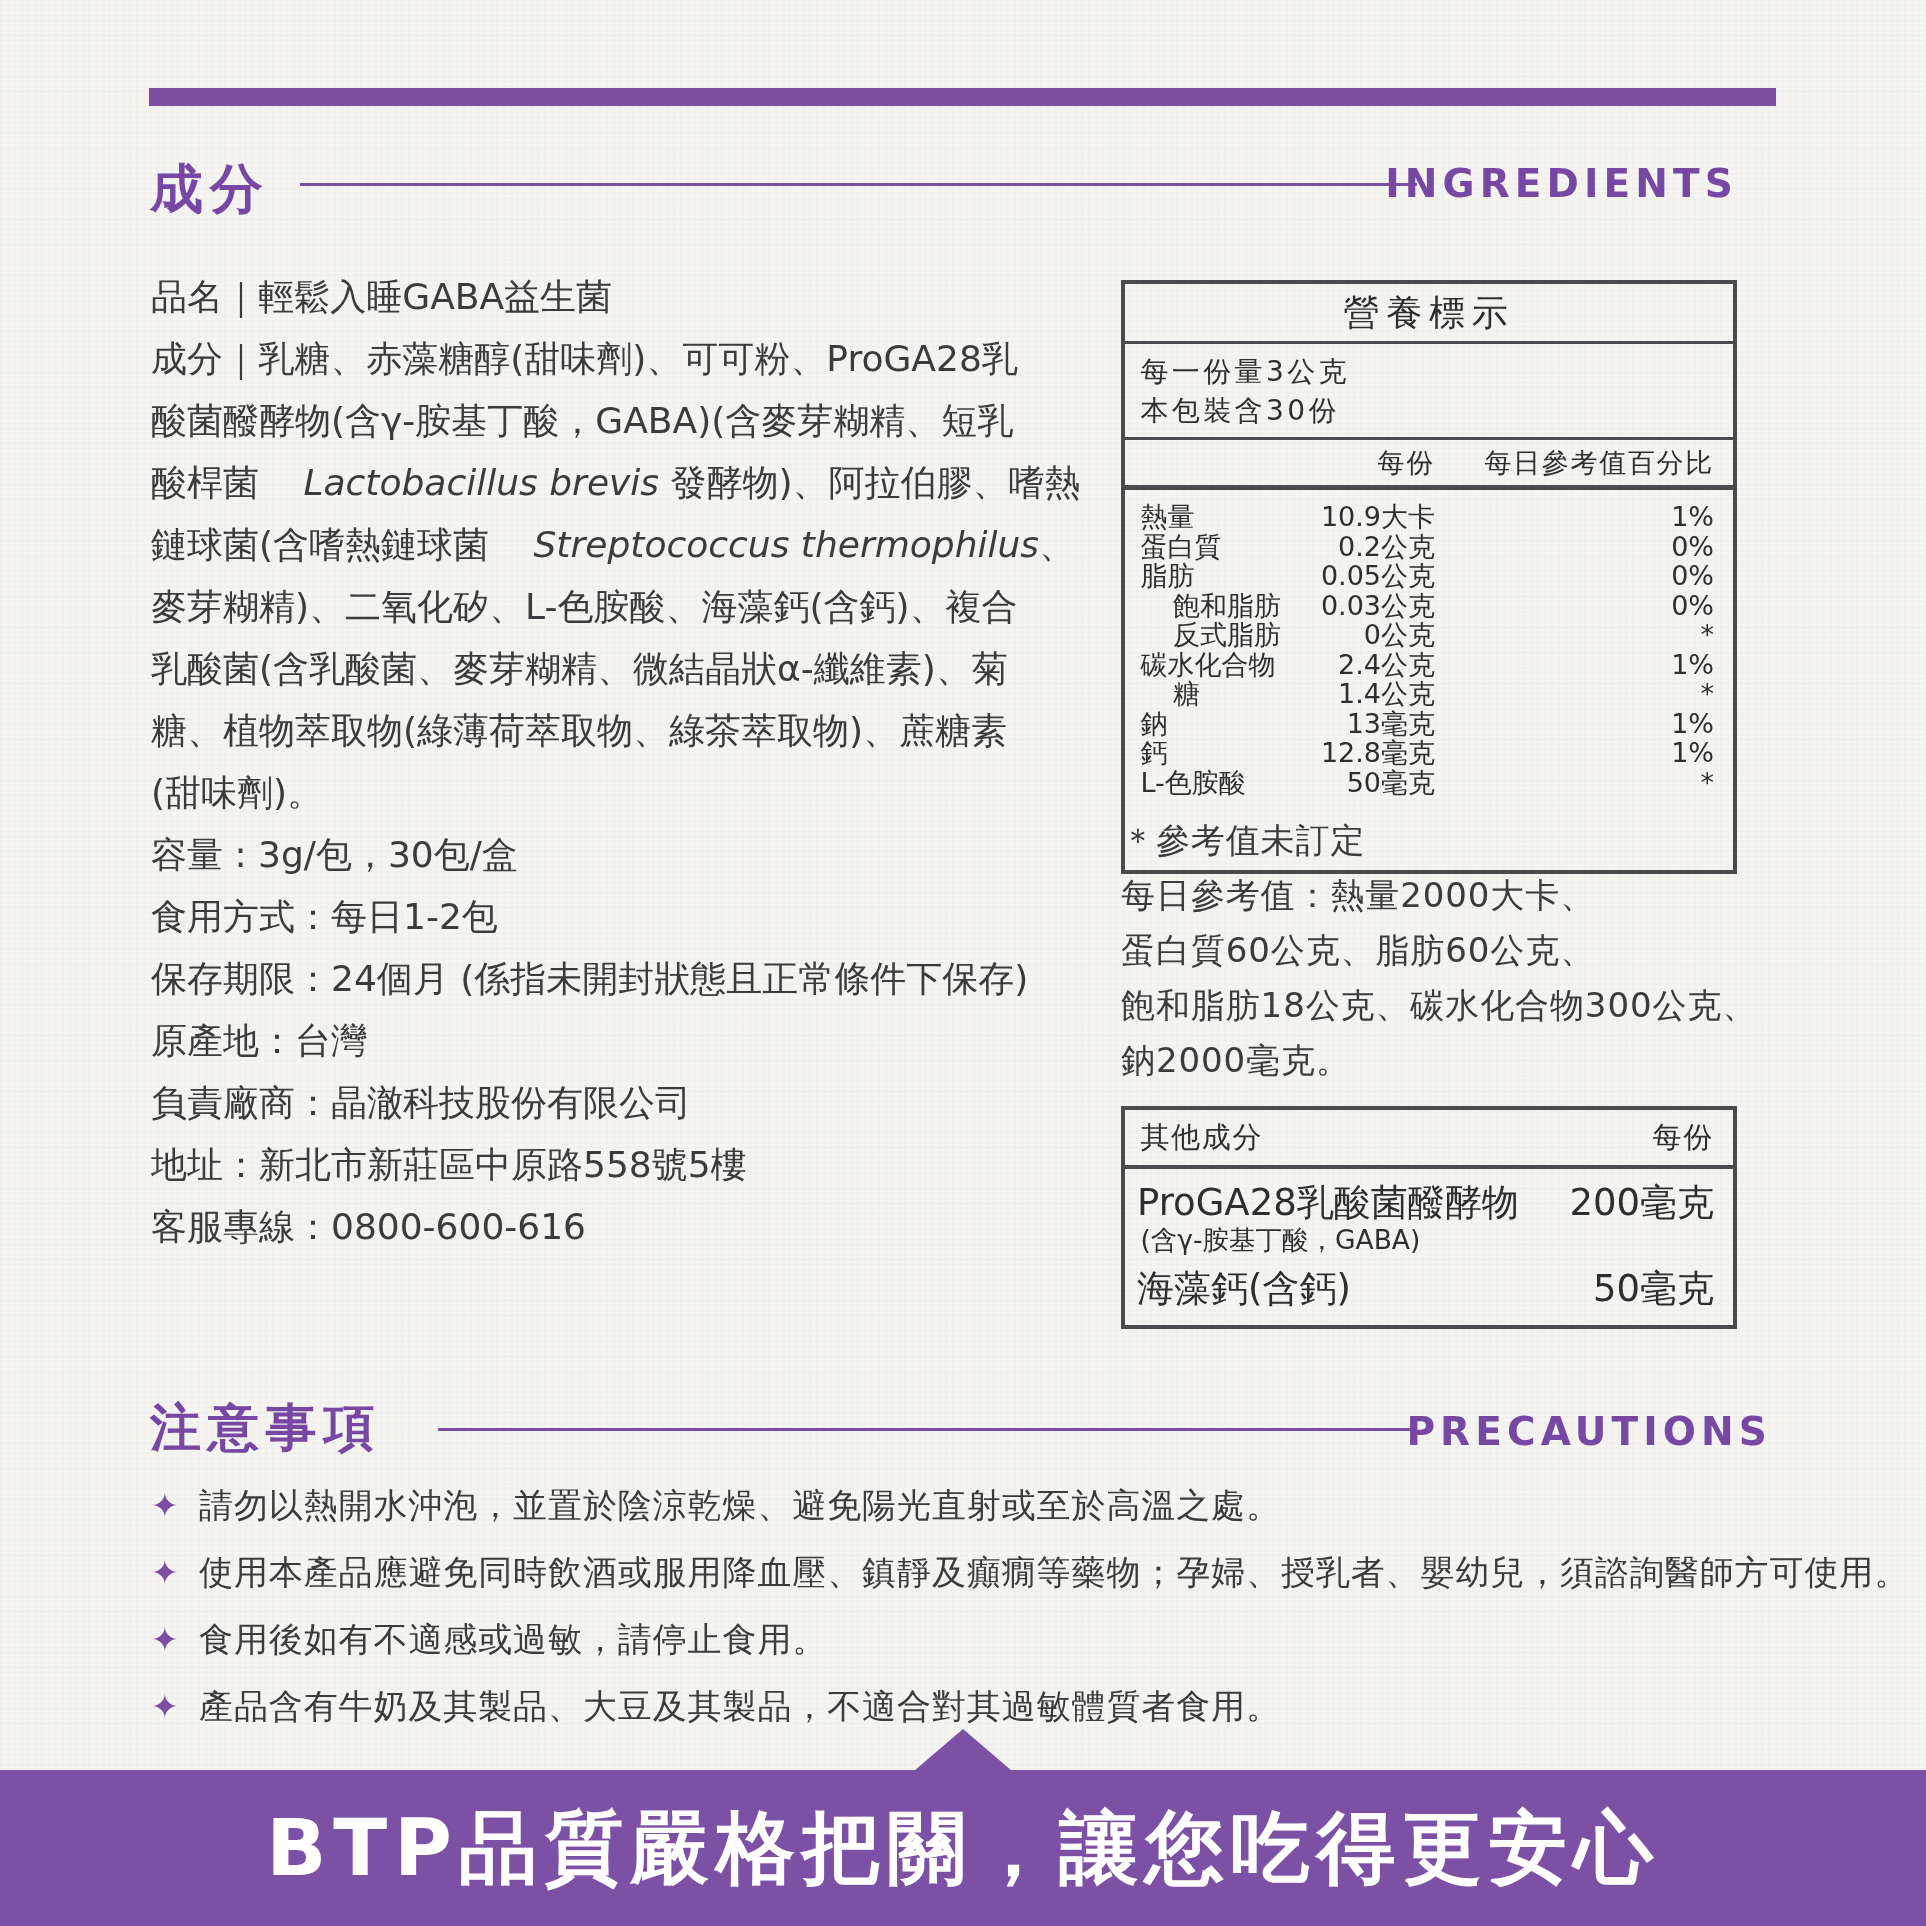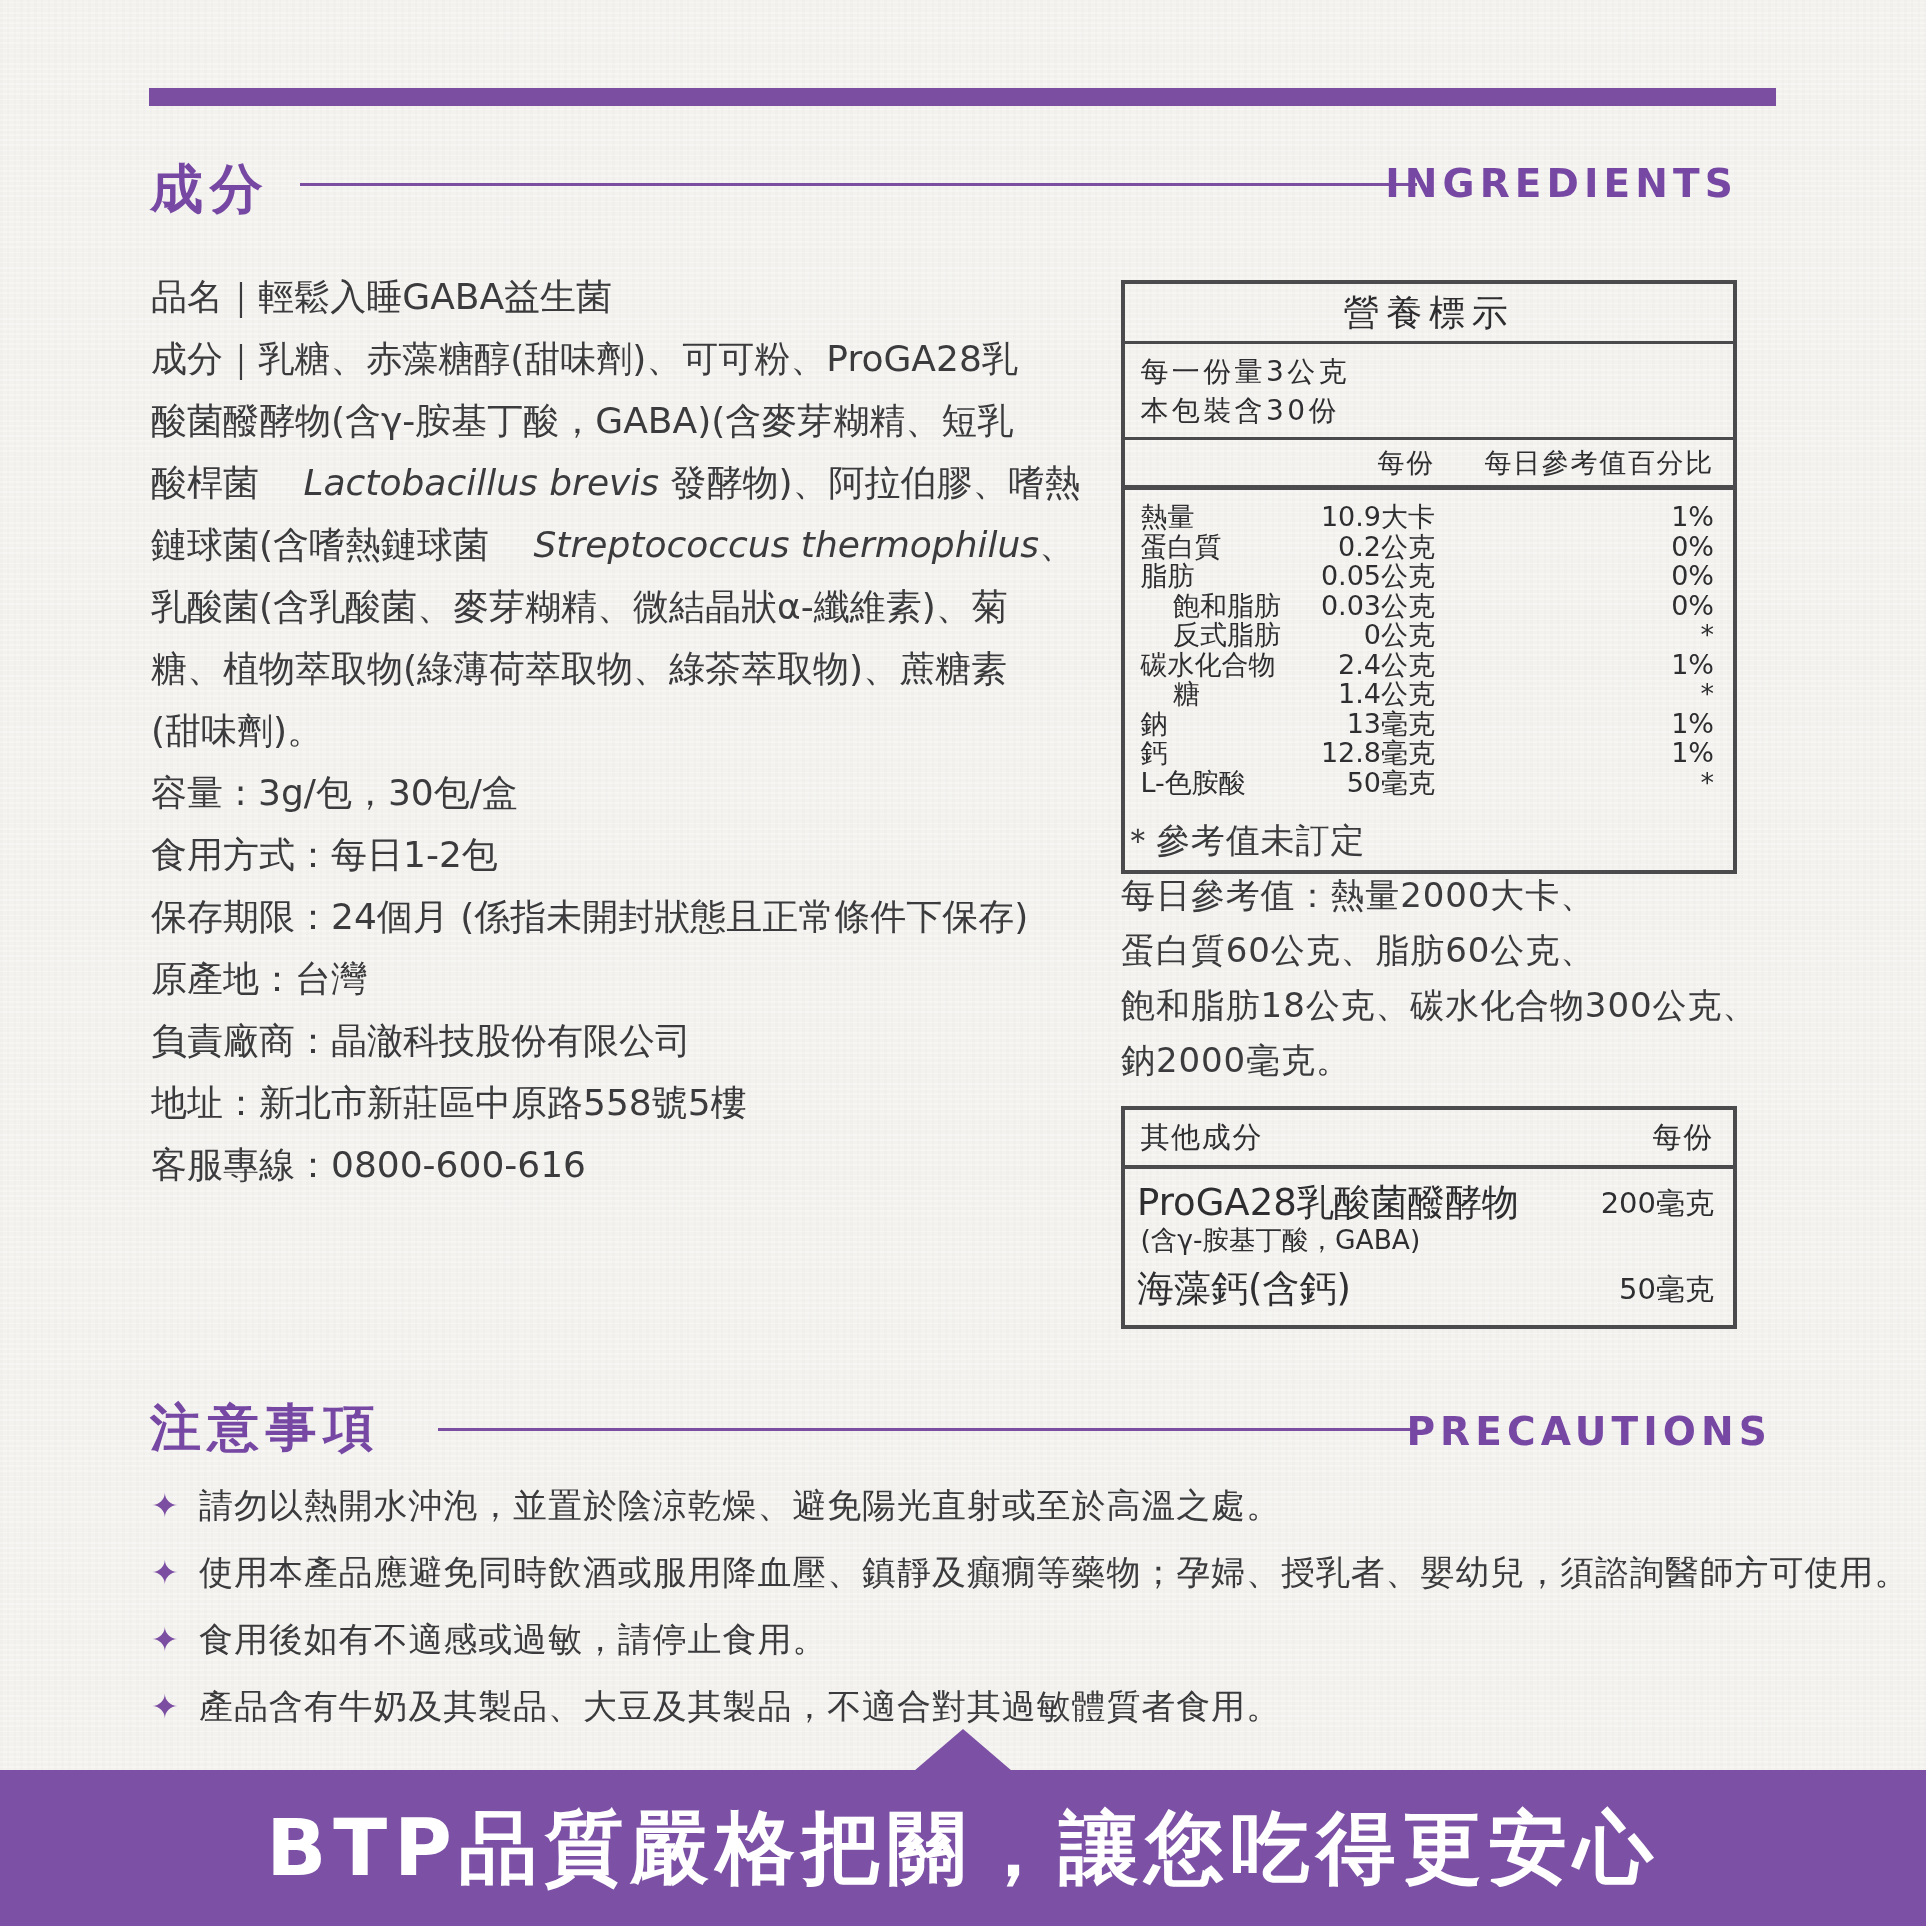--- a/index.html
+++ b/index.html
@@ -52,21 +52,21 @@
   
   .otable{position:absolute;left:1121px;top:1106px;width:616px;
           border:4.3px solid #4b4b4d;box-sizing:border-box;}
   .ot-head{position:relative;height:55px;border-bottom:4.3px solid #4b4b4d;font-size:29px;color:#2e2e30;}
   .ot-head .h1{position:absolute;left:15.4px;line-height:55px;letter-spacing:1.7px;}
   .ot-head .h2{position:absolute;right:19px;line-height:55px;letter-spacing:1.7px;}
   #o-rows{padding:8.6px 0 12px 0;}
   .orow{position:relative;padding:6.8px 0 5.1px 0;}
   .orow .oname{font-size:37px;line-height:38px;padding-left:12px;color:#2e2e30;}
   .orow .osub{font-size:26.5px;line-height:36px;padding-left:15.4px;color:#2e2e30;}
-  .orow .oamt{position:absolute;right:19px;top:6.8px;font-size:29px;line-height:38px;color:#2e2e30;}
+  .orow .oamt{position:absolute;right:19px;top:6.8px;font-size:37px;line-height:38px;color:#2e2e30;}
   
   #p-items{position:absolute;left:151px;top:1472px;}
   .pitem{height:67px;display:flex;align-items:center;white-space:nowrap;}
   .sparkle{color:#7b4ea2;font-size:33px;width:48px;flex:0 0 48px;}
   .ptext{font-size:34px;letter-spacing:0.9px;}
   
   .banner{position:absolute;left:0;bottom:0;width:1926px;height:156px;background:#7c50a5;}
   .banner-tri{position:absolute;left:914px;top:1729px;width:0;height:0;
               border-left:49px solid transparent;border-right:49px solid transparent;
               border-bottom:42px solid #7c50a5;}
@@ -83,20 +83,21 @@
   <div class="sec-title-zh" id="ing-title">成分</div>
   <div class="sec-line" id="ing-line"></div>
   <div class="sec-title-en" id="ing-en">INGREDIENTS</div>
 
   <div id="info-lines">
       <div class="info-line"><span>品名｜輕鬆入睡GABA益生菌</span></div>
       <div class="info-line"><span>成分｜乳糖、赤藻糖醇(甜味劑)、可可粉、ProGA28乳</span></div>
       <div class="info-line"><span>酸菌醱酵物(含γ-胺基丁酸，GABA)(含麥芽糊精、短乳</span></div>
       <div class="info-line"><span>酸桿菌 </span><span class="it">Lactobacillus brevis</span><span> 發酵物)、阿拉伯膠、嗜熱</span></div>
       <div class="info-line"><span>鏈球菌(含嗜熱鏈球菌 </span><span class="it">Streptococcus thermophilus</span><span>、</span></div>
+      <div class="info-line"><span>麥芽糊精)、二氧化矽、L-色胺酸、海藻鈣(含鈣)、複合</span></div>
       <div class="info-line"><span>乳酸菌(含乳酸菌、麥芽糊精、微結晶狀α-纖維素)、菊</span></div>
       <div class="info-line"><span>糖、植物萃取物(綠薄荷萃取物、綠茶萃取物)、蔗糖素</span></div>
       <div class="info-line"><span>(甜味劑)。</span></div>
       <div class="info-line"><span>容量 : 3g/包，30包/盒</span></div>
       <div class="info-line"><span>食用方式：每日1-2包</span></div>
       <div class="info-line"><span>保存期限：24個月 (係指未開封狀態且正常條件下保存)</span></div>
       <div class="info-line"><span>原產地：台灣</span></div>
       <div class="info-line"><span>負責廠商：晶澈科技股份有限公司</span></div>
       <div class="info-line"><span>地址：新北市新莊區中原路558號5樓</span></div>
       <div class="info-line"><span>客服專線：0800-600-616</span></div>

